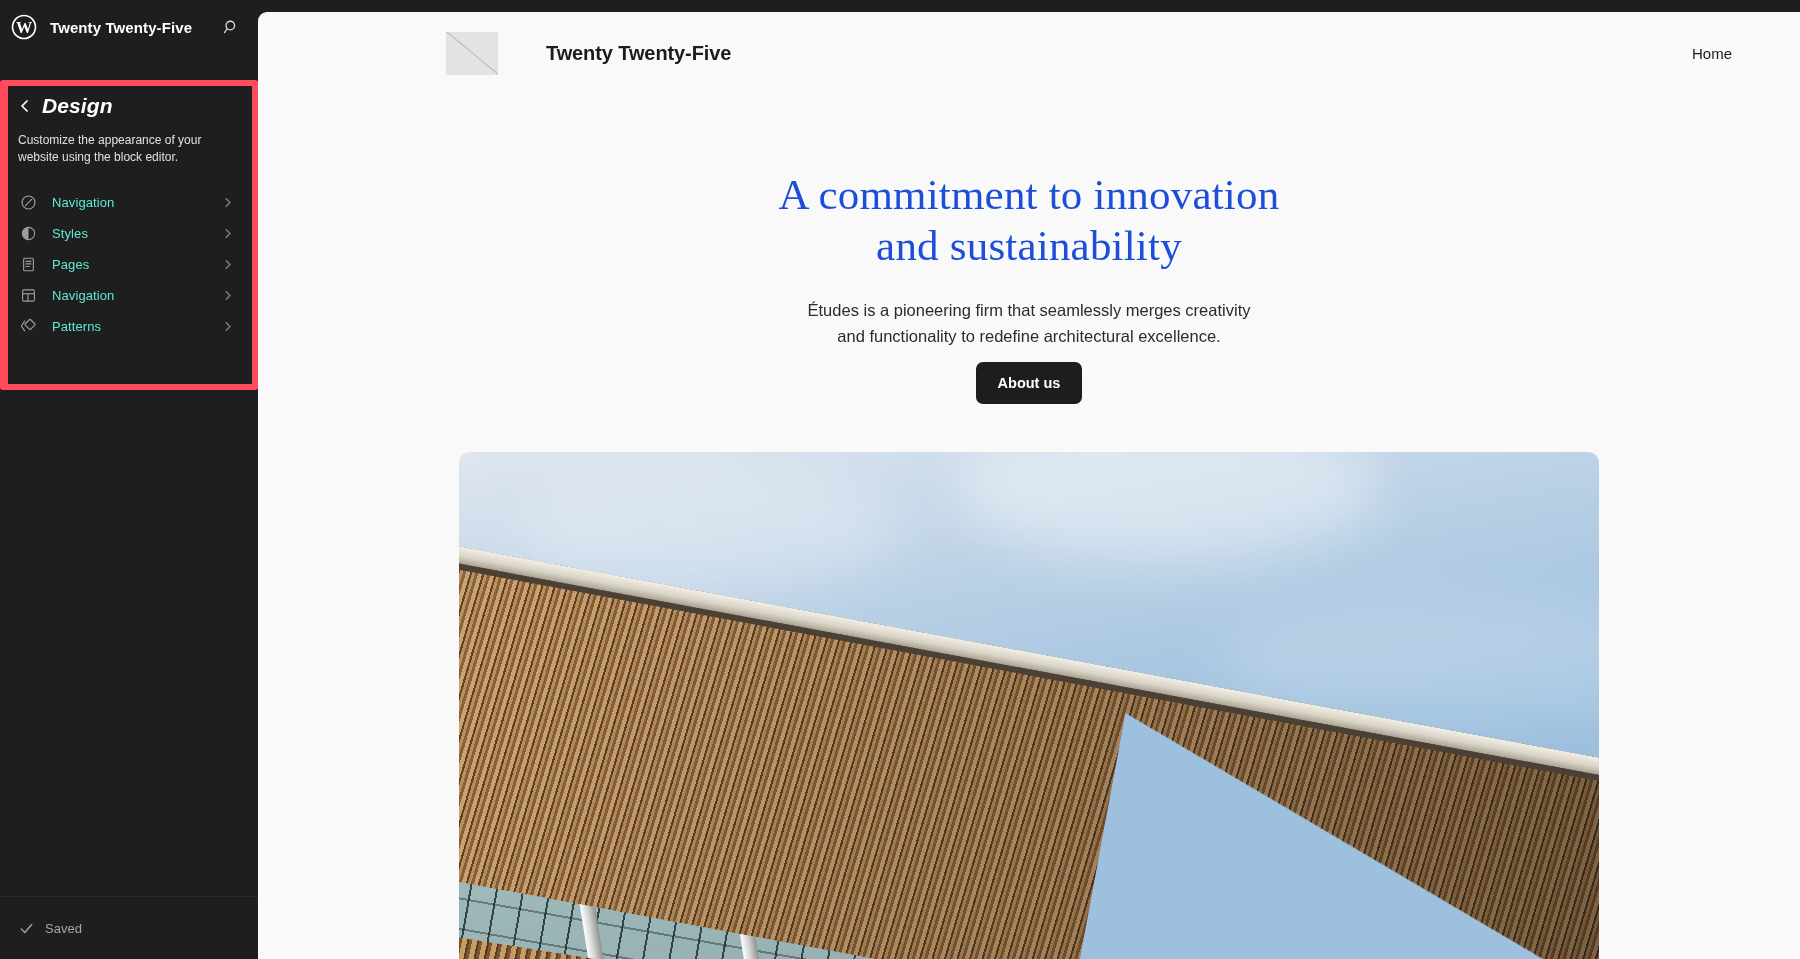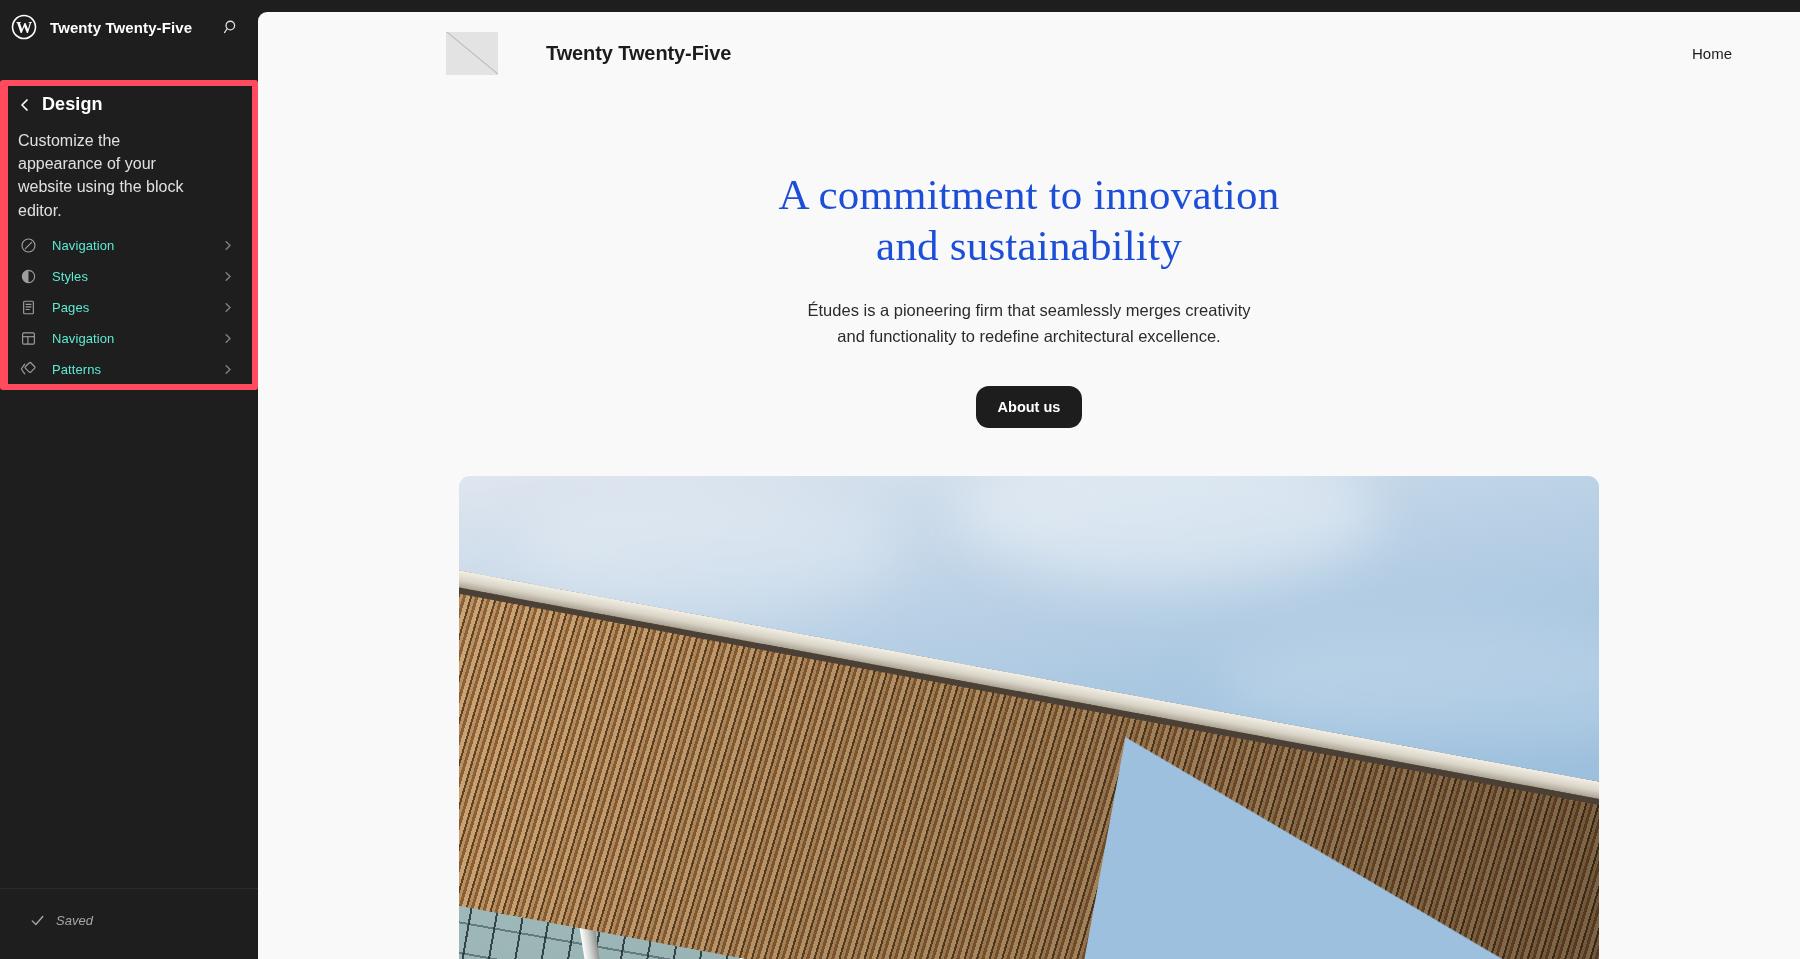--- a/index.html
+++ b/index.html
@@ -86,31 +86,32 @@
     gap: 10px;
     margin-bottom: 14px;
   }
   .back-chevron {
     width: 14px; height: 20px;
     display: flex; align-items: center; justify-content: center;
     cursor: pointer;
   }
   .panel-title {
     color: #ffffff;
-    font-size: 18px;
+    font-size: 21px;
     font-weight: bold;
     letter-spacing: 0.1px;
+    font-style: italic;
   }
 
   .panel-desc {
     color: #e0e0e0;
-    font-size: 16px;
+    font-size: 12px;
     line-height: 1.45;
     max-width: 190px;
-    margin-bottom: 8px;
+    margin-bottom: 20px;
   }
 
   .nav-list { display: flex; flex-direction: column; }
 
   .nav-item {
     display: flex;
     align-items: center;
     height: 31px;
     cursor: pointer;
     color: #5eead4;
@@ -129,28 +130,27 @@
   .nav-chevron {
     width: 12px; height: 12px;
     flex: 0 0 12px;
     display: flex; align-items: center; justify-content: center;
     opacity: 0.75;
   }
 
   .sb-footer {
     position: absolute;
     left: 0;
-    bottom: 8px;
+    bottom: 0;
     width: 258px;
     height: 63px;
     border-top: 1px solid #2b2b2b;
     display: flex;
     align-items: center;
-    padding-left: 28px;
-    font-style: italic;
+    padding-left: 17px;
   }
   .saved-check {
     width: 18px; height: 18px;
     display: flex; align-items: center; justify-content: center;
     margin-right: 10px;
   }
   .saved-text {
     color: #a5a5a5;
     font-size: 13px;
   }
@@ -224,28 +224,28 @@
   }
   .hero-sub {
     margin: 27px auto 0;
     max-width: 470px;
     font-size: 16.5px;
     line-height: 1.56;
     color: #2b2b2b;
   }
   .hero-cta {
     display: inline-block;
-    margin-top: 36px;
+    margin-top: 12px;
     background: #1d1d1d;
     color: #ffffff;
     font-size: 14.5px;
     font-weight: bold;
     padding: 13px 22px;
     border: none;
-    border-radius: 13px;
+    border-radius: 7px;
     cursor: pointer;
     font-family: "Liberation Sans", sans-serif;
   }
 
   
   .hero-photo {
     position: relative;
     margin: 48px auto 0;
     width: 1140px;
     height: 530px;

